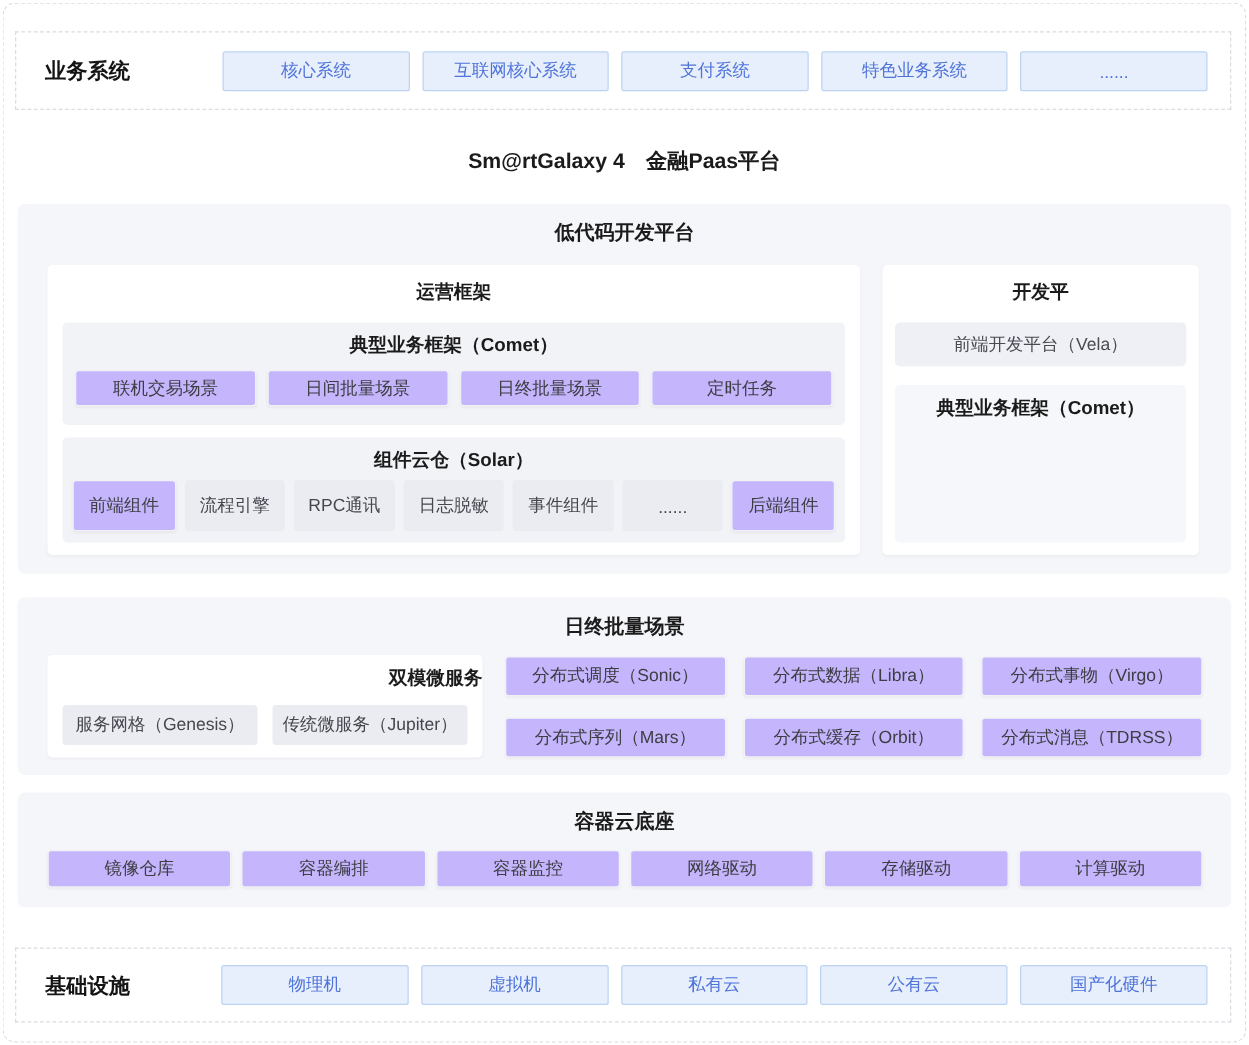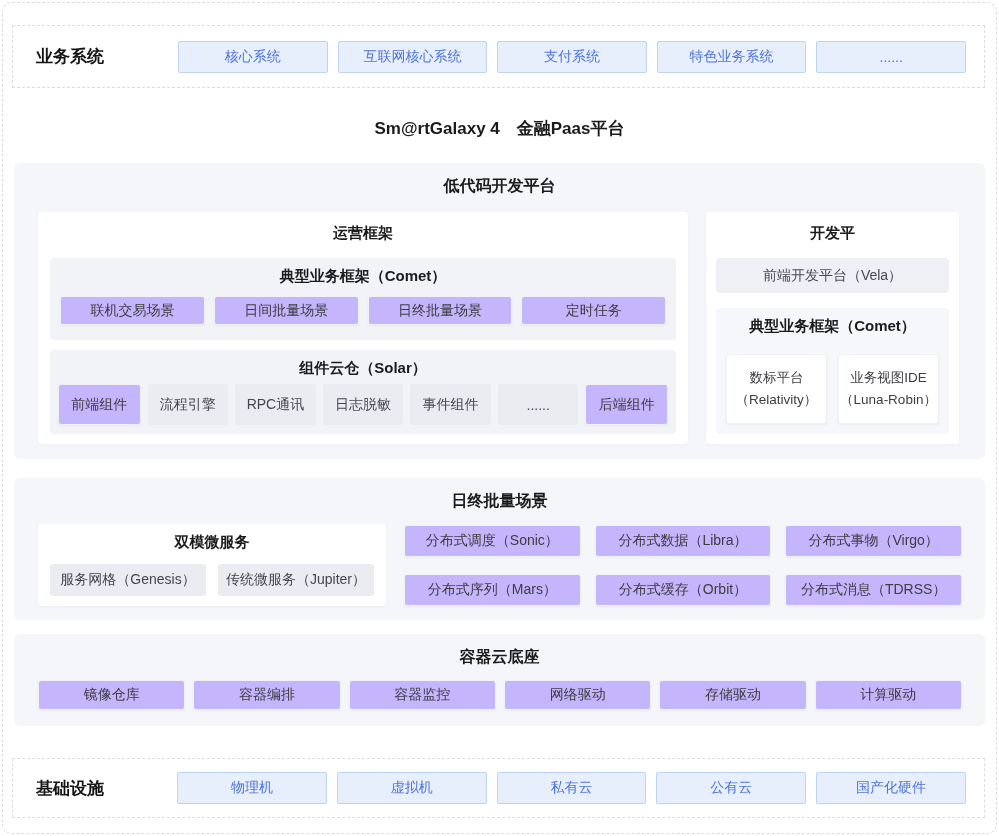--- a/index.html
+++ b/index.html
@@ -116,39 +116,29 @@
       </div>
     </div>
   </div>
 
   <div class="white-box" style="left:692px; top:49px; width:253px; height:232px;">
     <div class="box-title">开发平</div>
     <div class="vela-chip">前端开发平台（Vela）</div>
 
     <div class="panel" style="left:10px; top:96px; width:233px; height:126px; background:#f6f7fa;">
       <div class="panel-title">典型业务框架（Comet）</div>
-      <div class="dev-comet-items">
-        <div class="chip-2line">
-          <span>数标平台</span>
-          <span>（Relativity）</span>
-        </div>
-        <div class="chip-2line">
-          <span>业务视图IDE</span>
-          <span>（Luna-Robin）</span>
-        </div>
-      </div>
     </div>
   </div>
 </div>
 
 <div class="layer" style="top:478px; height:142px;">
   <div class="layer-title">日终批量场景</div>
 
   <div class="white-box" style="left:24px; top:46px; width:348px; height:82px;">
-    <div class="box-title" style="top:9px;">双模微服务</div>
+    <div class="box-title" style="top:9px;text-align:right;">双模微服务</div>
     <div class="dual-items">
       <div class="chip-gray">服务网格（Genesis）</div>
       <div class="chip-gray">传统微服务（Jupiter）</div>
     </div>
   </div>
 
   <div class="dist-grid">
     <div class="chip-white">分布式调度（Sonic）</div>
     <div class="chip-white">分布式数据（Libra）</div>
     <div class="chip-white">分布式事物（Virgo）</div>

